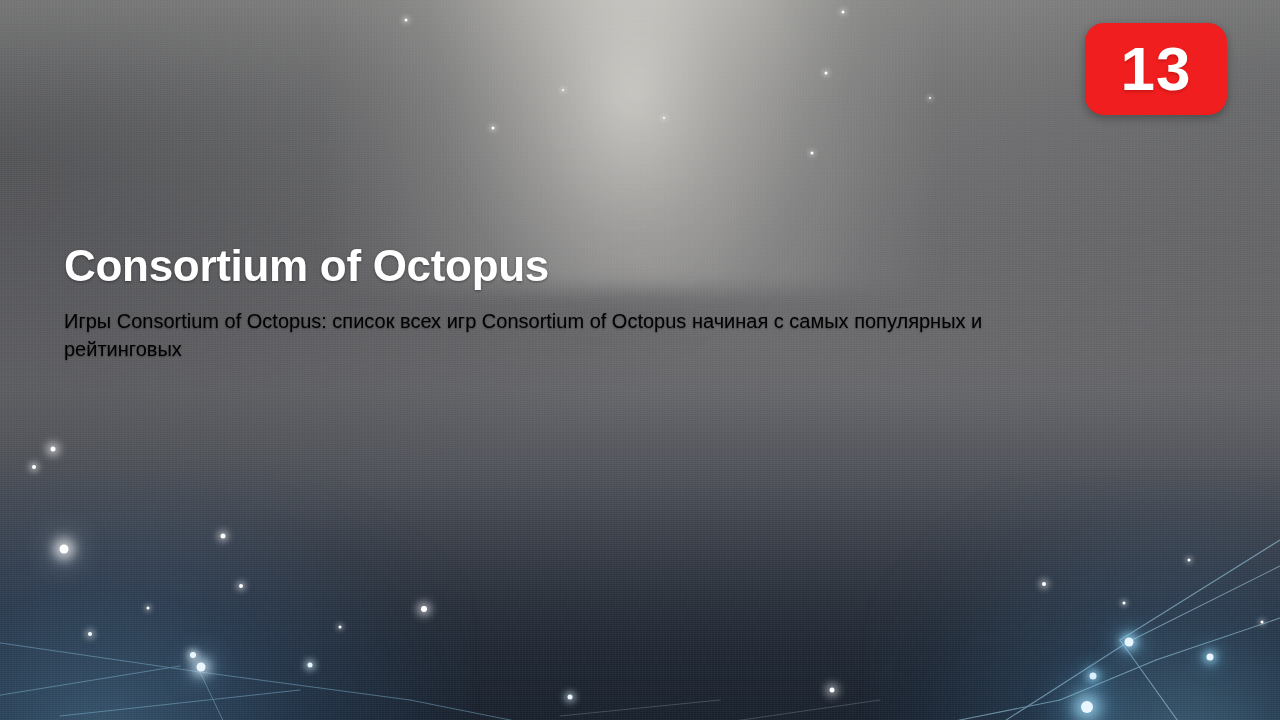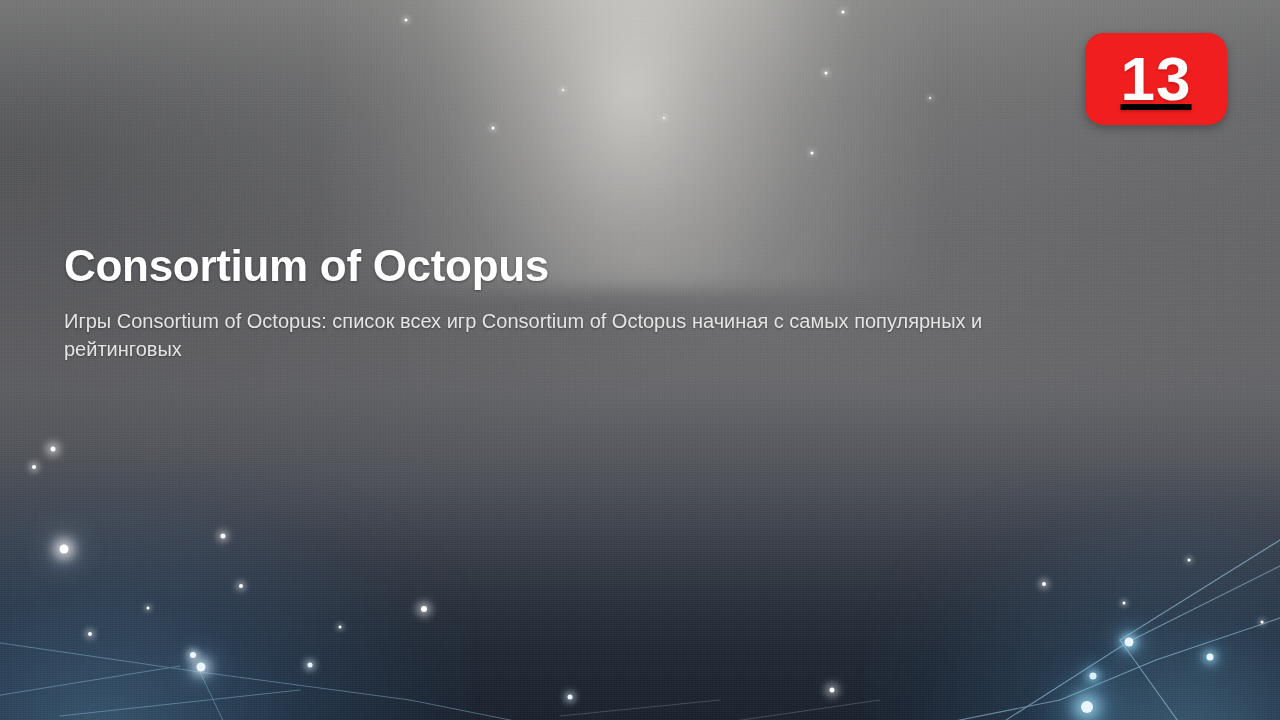--- a/index.html
+++ b/index.html
@@ -153,39 +153,38 @@
     letter-spacing: -0.3px;
     color: #ffffff;
     text-shadow: 0 1px 3px rgba(0,0,0,0.40);
   }
   .page-desc {
     margin: 0;
     padding-top: 19px;
     font-size: 20px;
     font-weight: normal;
     line-height: 28px;
-    color: #e5e5e5;
+    color: #000000;
     max-width: 952px;
     text-shadow: 0 1px 2px rgba(0,0,0,0.35);
   }
 
   .rank-badge {
     position: absolute;
     left: 1085px;
-    top: 33px;
+    top: 23px;
     width: 142px;
     height: 92px;
     border-radius: 19px;
     background: #f01e1e;
     box-shadow: 0 3px 10px rgba(0,0,0,0.30);
     display: flex;
     align-items: center;
     justify-content: center;
     z-index: 7;
-    text-decoration: underline;
   }
   .rank-badge span {
     font-size: 62px;
     font-weight: bold;
     color: #ffffff;
     line-height: 1;
     letter-spacing: 1px;
     text-shadow: 0 2px 3px rgba(120,0,0,0.30);
   }
 </style>

